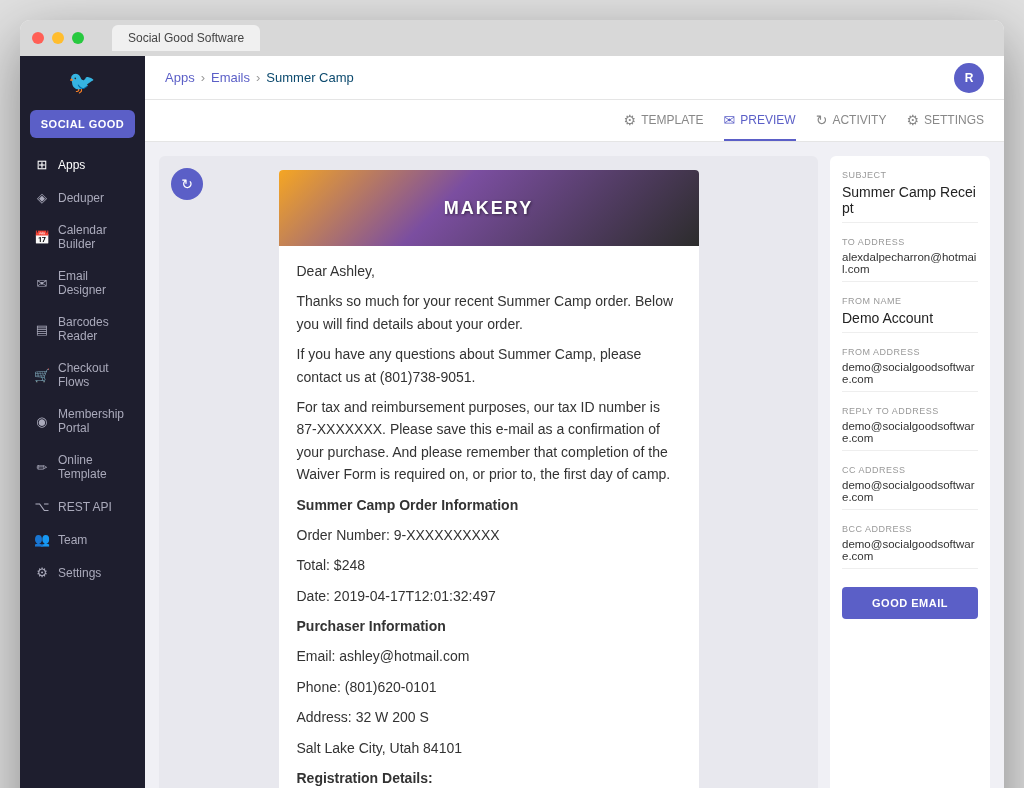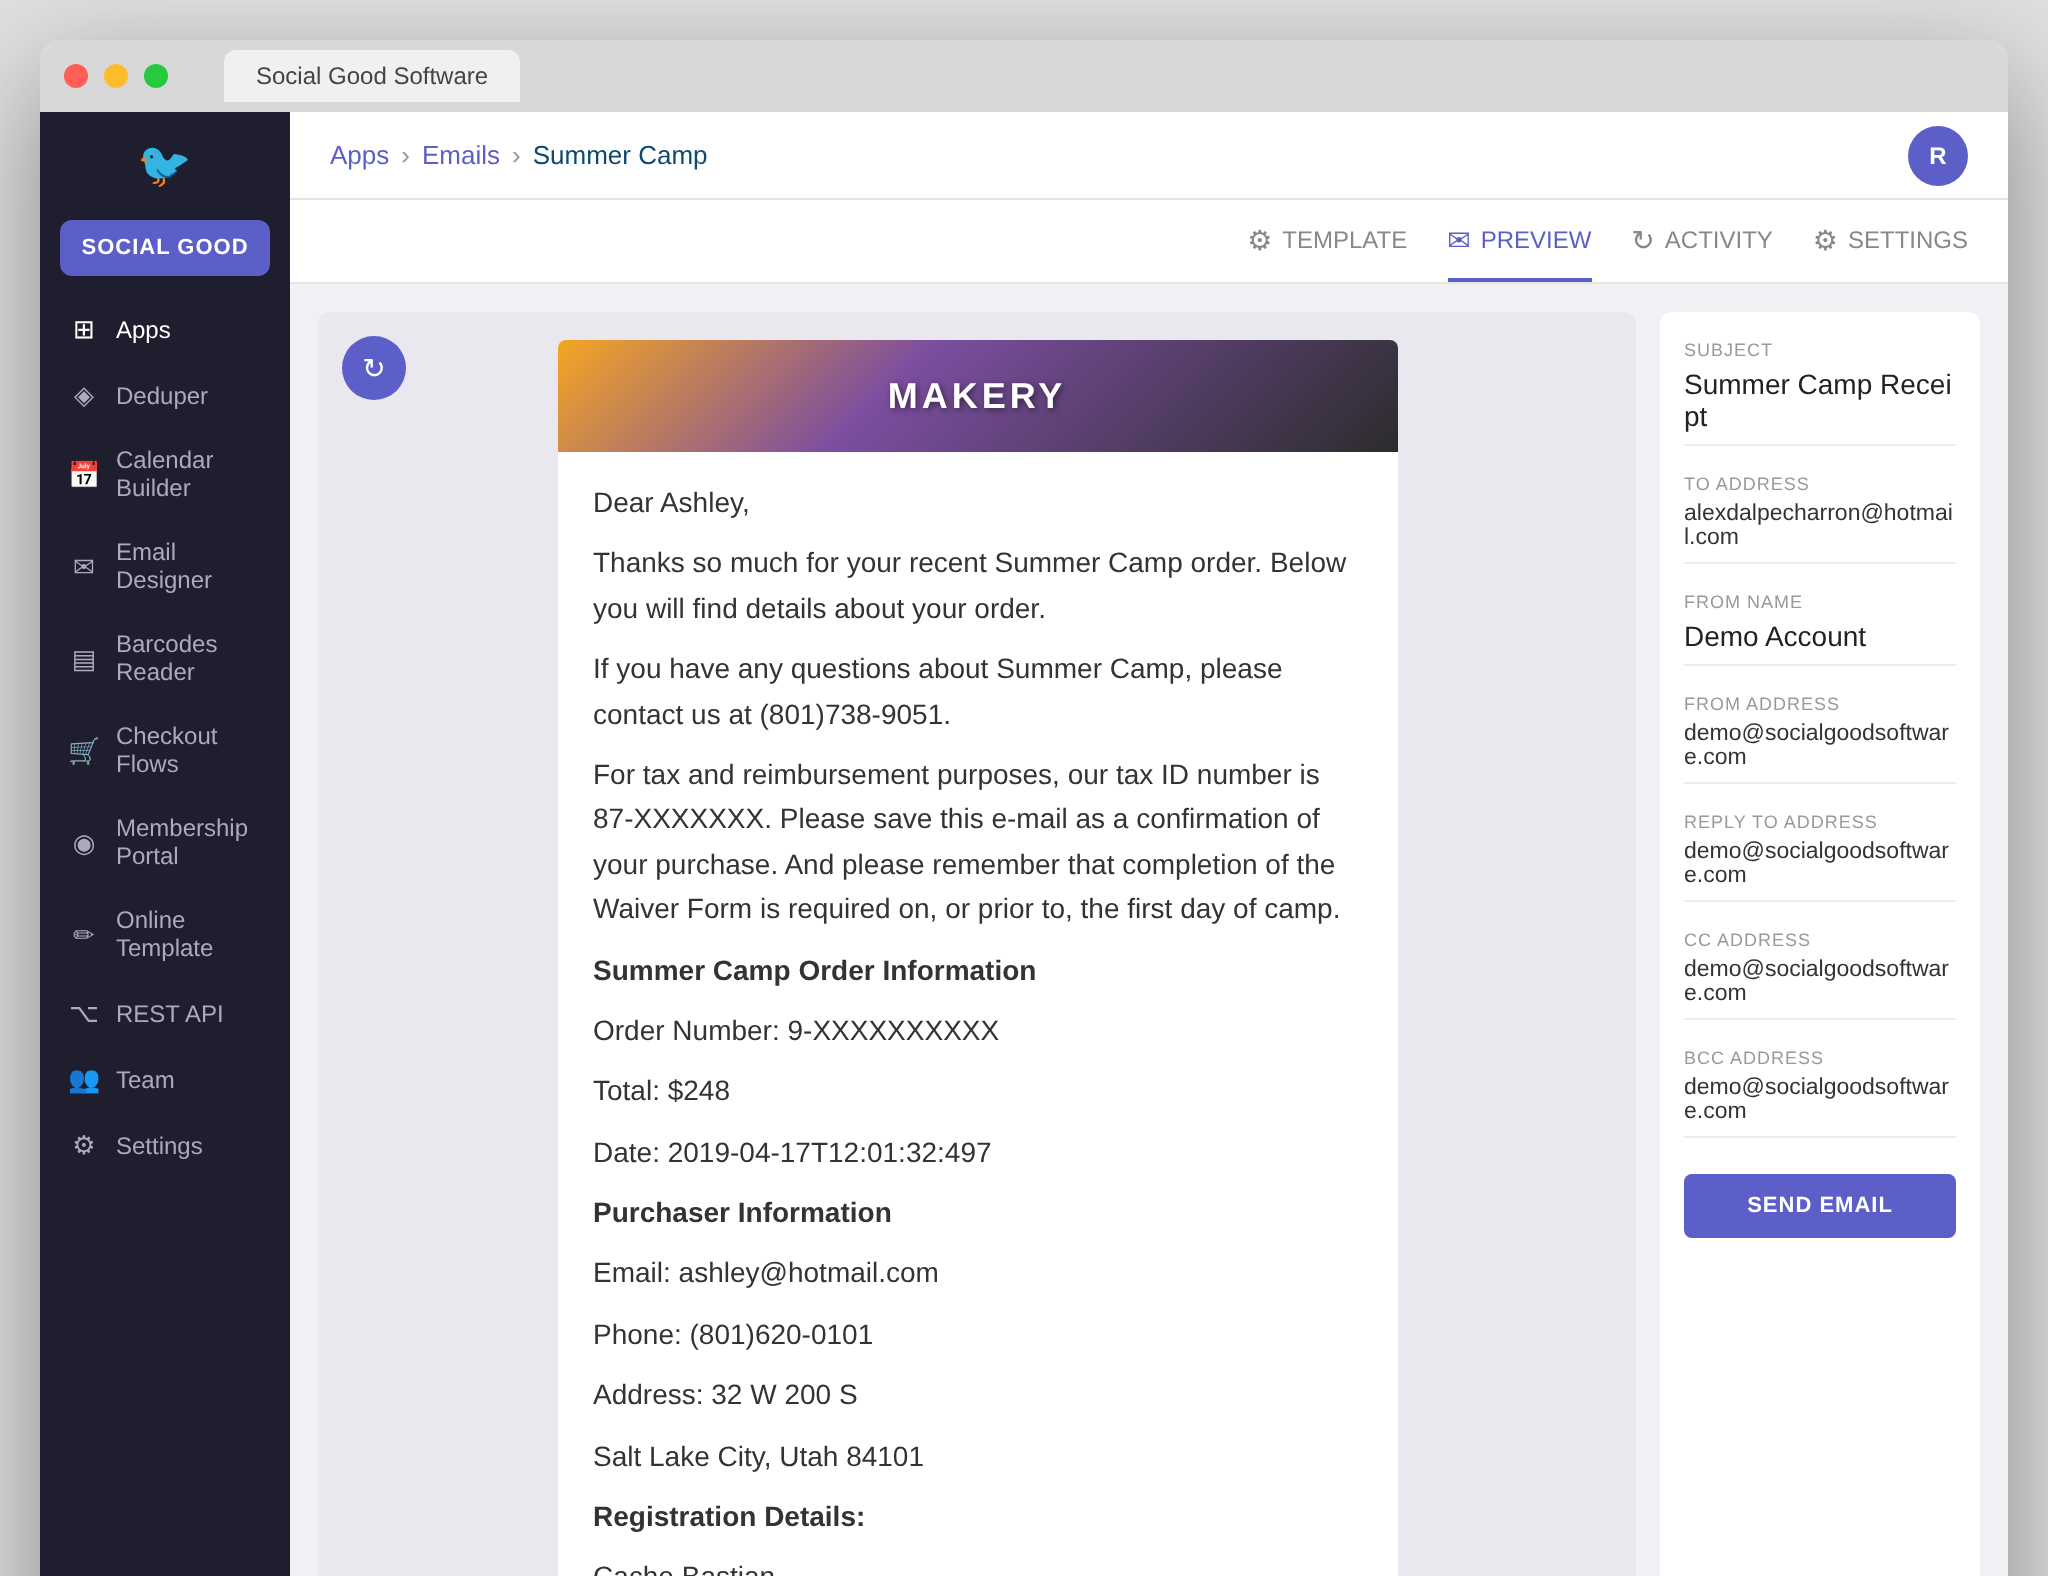--- a/index.html
+++ b/index.html
@@ -213,21 +213,21 @@
       border-radius: 4px;
       max-width: 420px;
       width: 100%;
       overflow: hidden;
       font-size: 11.5px;
       color: #333;
       line-height: 1.5;
     }
     .email-header-image {
       width: 100%;
-      height: 56px;
+      height: 76px;
       background: linear-gradient(135deg, #f5a623 0%, #7b4ea0 40%, #2c2c2c 100%);
       position: relative;
       overflow: hidden;
       display: flex;
       align-items: center;
       justify-content: center;
     }
     .email-header-text-overlay {
       color: white;
       font-size: 18px;
@@ -452,18 +452,18 @@
             <span class="field-value">demo@socialgoodsoftware.com</span>
           </div>
           <div class="field-group">
             <span class="field-label">CC Address</span>
             <span class="field-value">demo@socialgoodsoftware.com</span>
           </div>
           <div class="field-group">
             <span class="field-label">BCC Address</span>
             <span class="field-value">demo@socialgoodsoftware.com</span>
           </div>
-          <button class="send-email-btn">SEND EMAIL</button>
+          <button class="send-email-btn">GOOD EMAIL</button>
         </div>
       </div>
     </div>
   </div>
 </div>
 
 </body></html>

